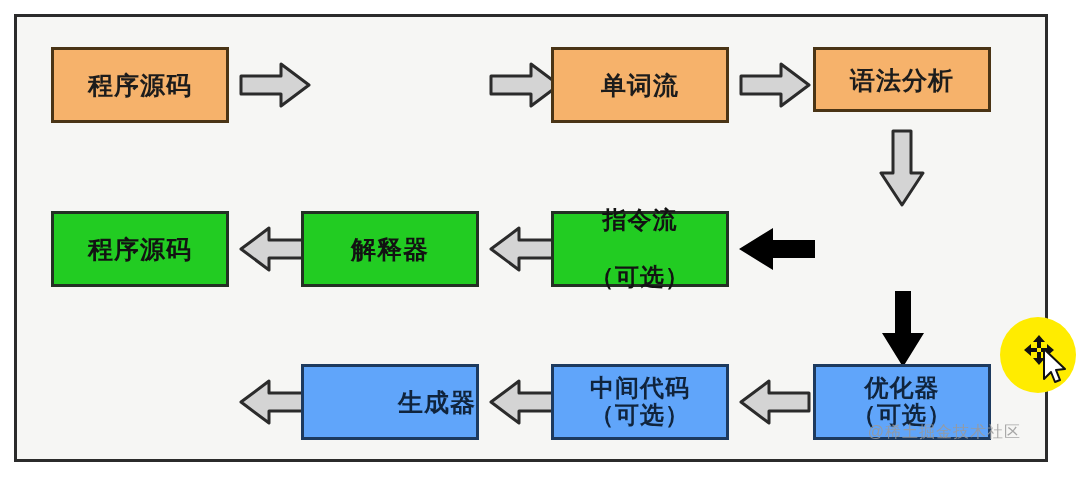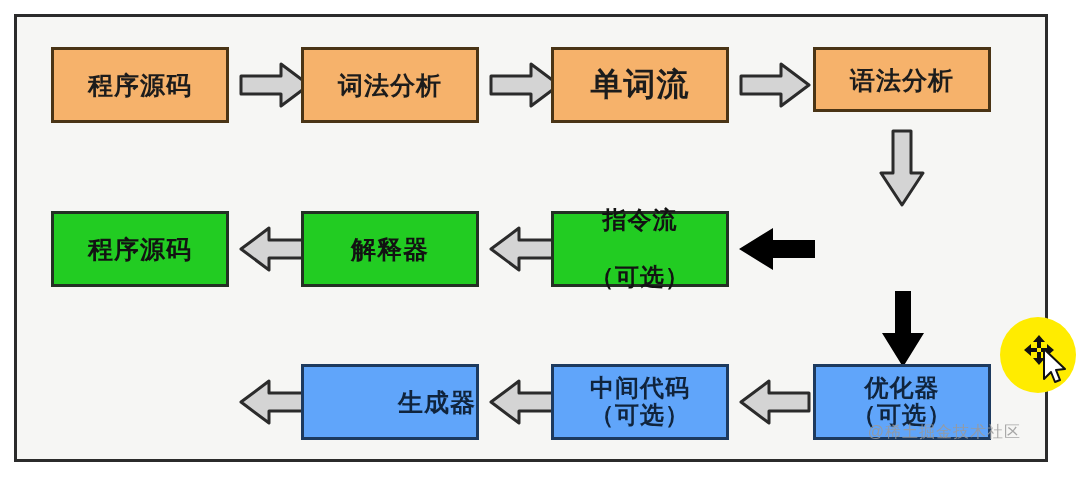--- a/index.html
+++ b/index.html
@@ -98,31 +98,28 @@
     <div class="node orange" style="left:34px;top:30px;width:178px;height:76px;font-size:25px;">
       <span class="l1">程序源码</span>
     </div>
 
     <div class="arrow" style="left:222px;top:44px;width:72px;height:48px;">
       <svg viewBox="0 0 72 48" preserveAspectRatio="none">
         <path d="M2 15 L42 15 L42 3 L70 24 L42 45 L42 33 L2 33 Z" fill="#d4d4d4" stroke="#2b2b2b" stroke-width="3" stroke-linejoin="round"></path>
       </svg>
     </div>
 
-    <div class="node orange" style="left:284px;top:30px;width:178px;height:76px;font-size:25px;">
-      <span class="l1">词法分析</span>
-    </div>
 
     <div class="arrow" style="left:472px;top:44px;width:72px;height:48px;">
       <svg viewBox="0 0 72 48" preserveAspectRatio="none">
         <path d="M2 15 L42 15 L42 3 L70 24 L42 45 L42 33 L2 33 Z" fill="#d4d4d4" stroke="#2b2b2b" stroke-width="3" stroke-linejoin="round"></path>
       </svg>
     </div>
 
-    <div class="node orange" style="left:534px;top:30px;width:178px;height:76px;font-size:32px;">
+    <div class="node orange" style="left:534px;top:30px;width:178px;height:76px;font-size:25px;">
       <span class="l1">单词流</span>
     </div>
 
     <div class="arrow" style="left:722px;top:44px;width:72px;height:48px;">
       <svg viewBox="0 0 72 48" preserveAspectRatio="none">
         <path d="M2 15 L42 15 L42 3 L70 24 L42 45 L42 33 L2 33 Z" fill="#d4d4d4" stroke="#2b2b2b" stroke-width="3" stroke-linejoin="round"></path>
       </svg>
     </div>
 
     <div class="node orange" style="left:796px;top:30px;width:178px;height:65px;font-size:25px;">

